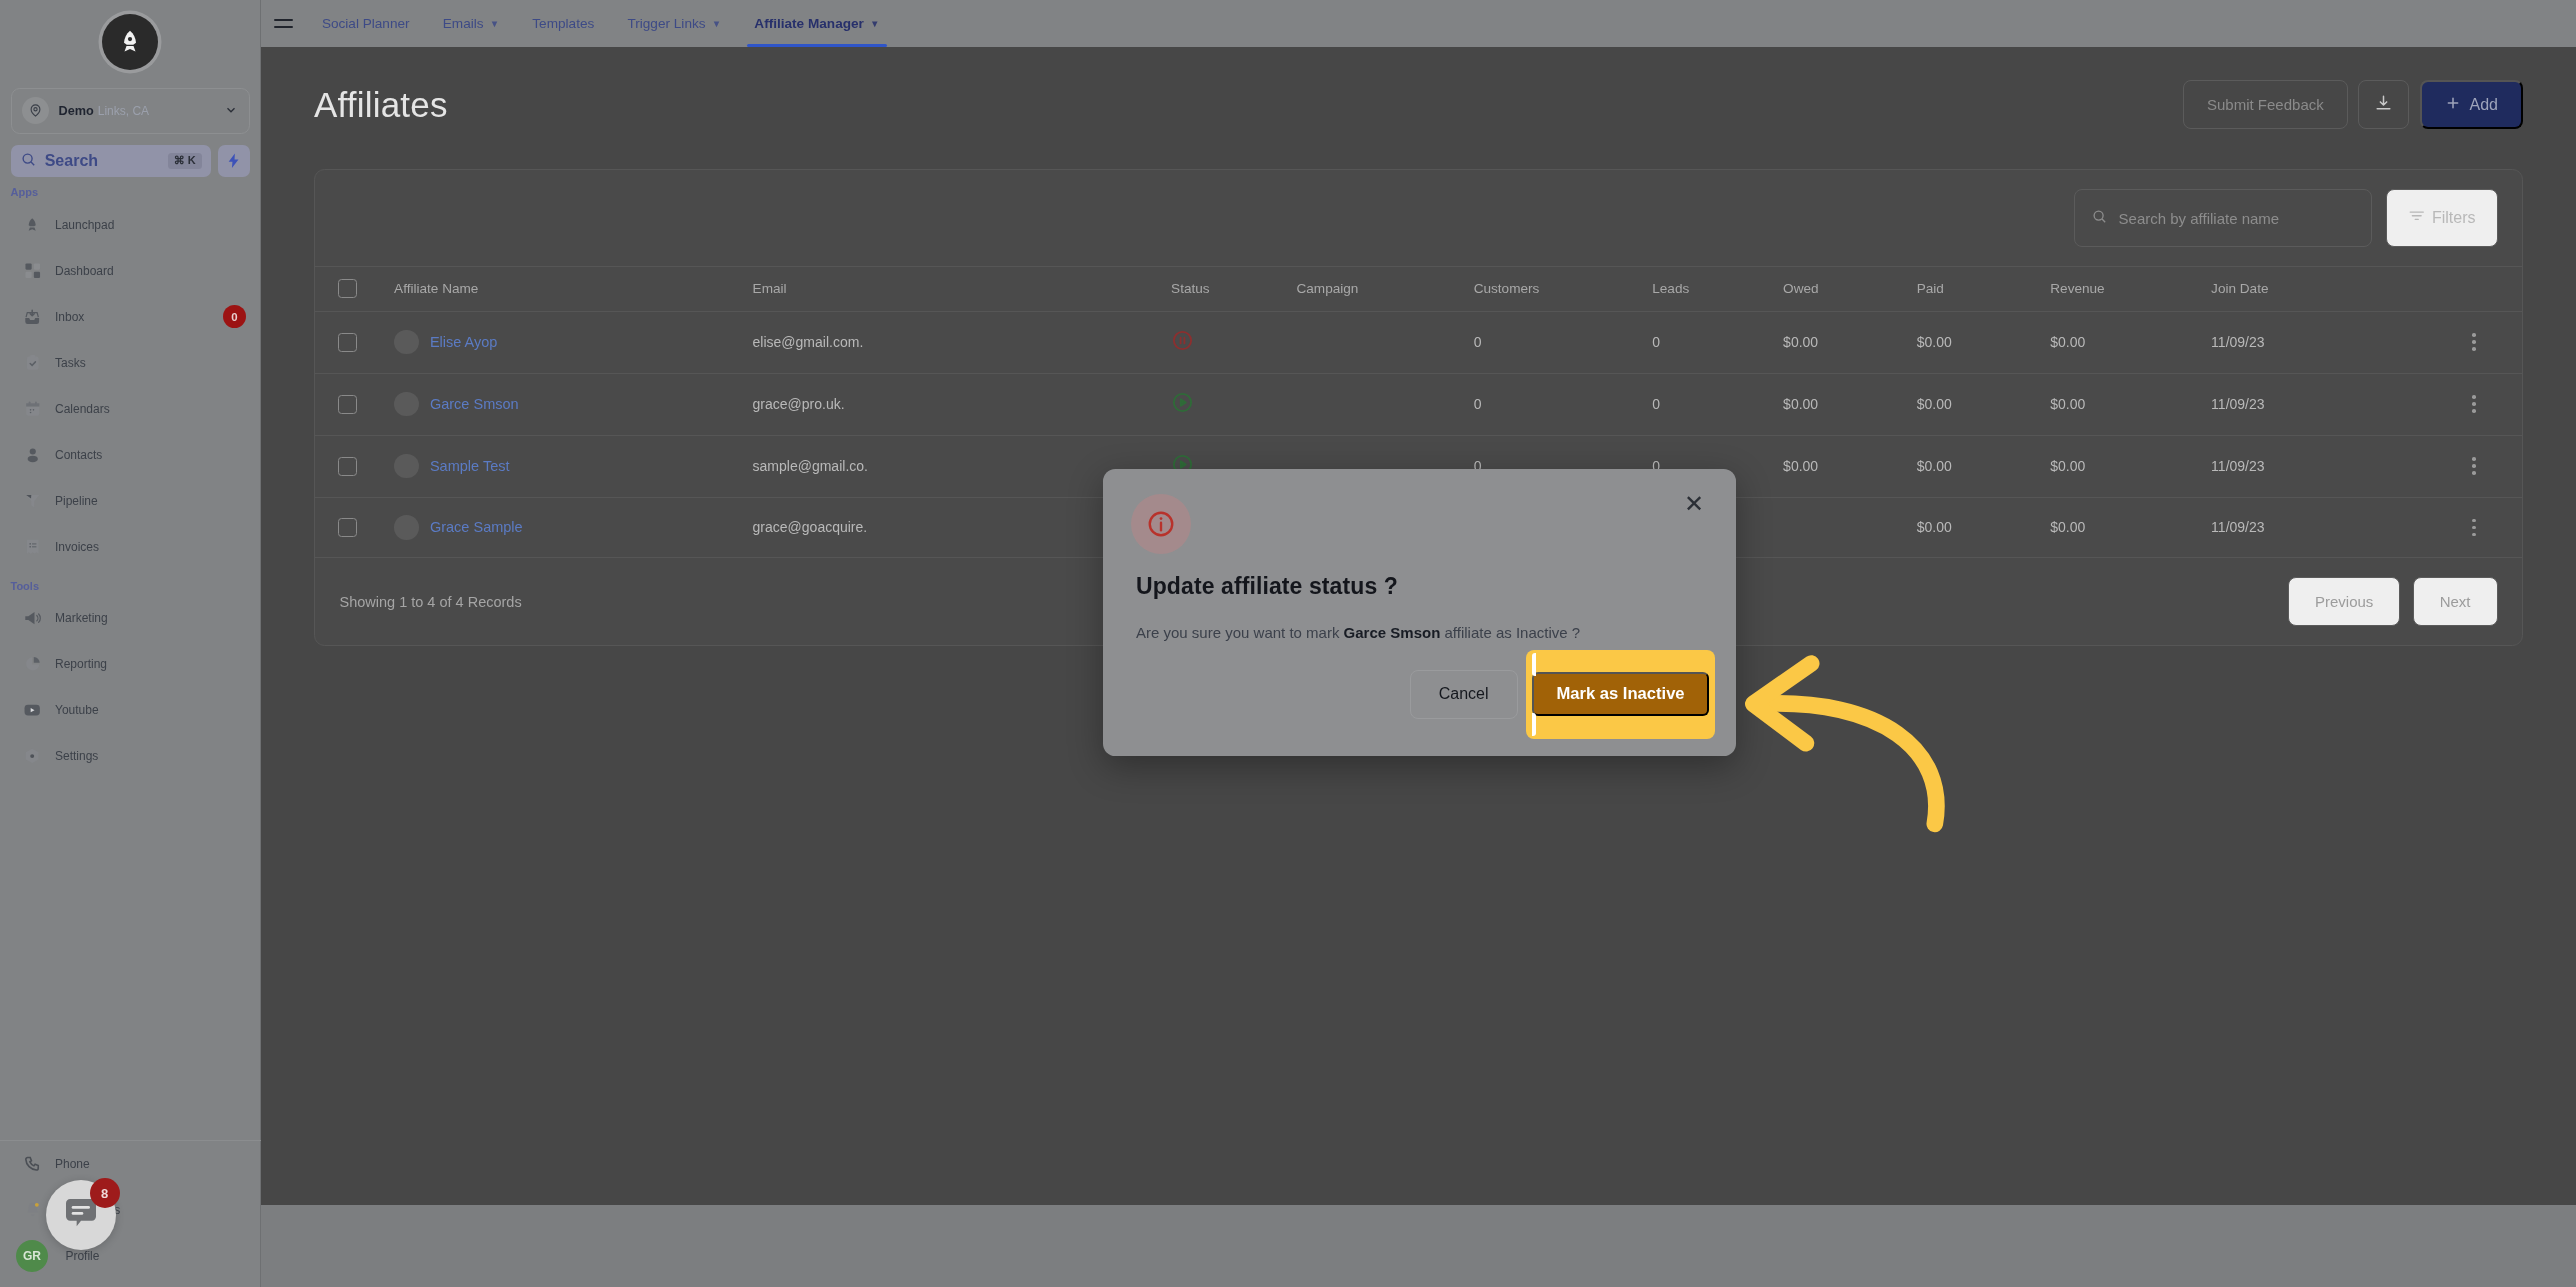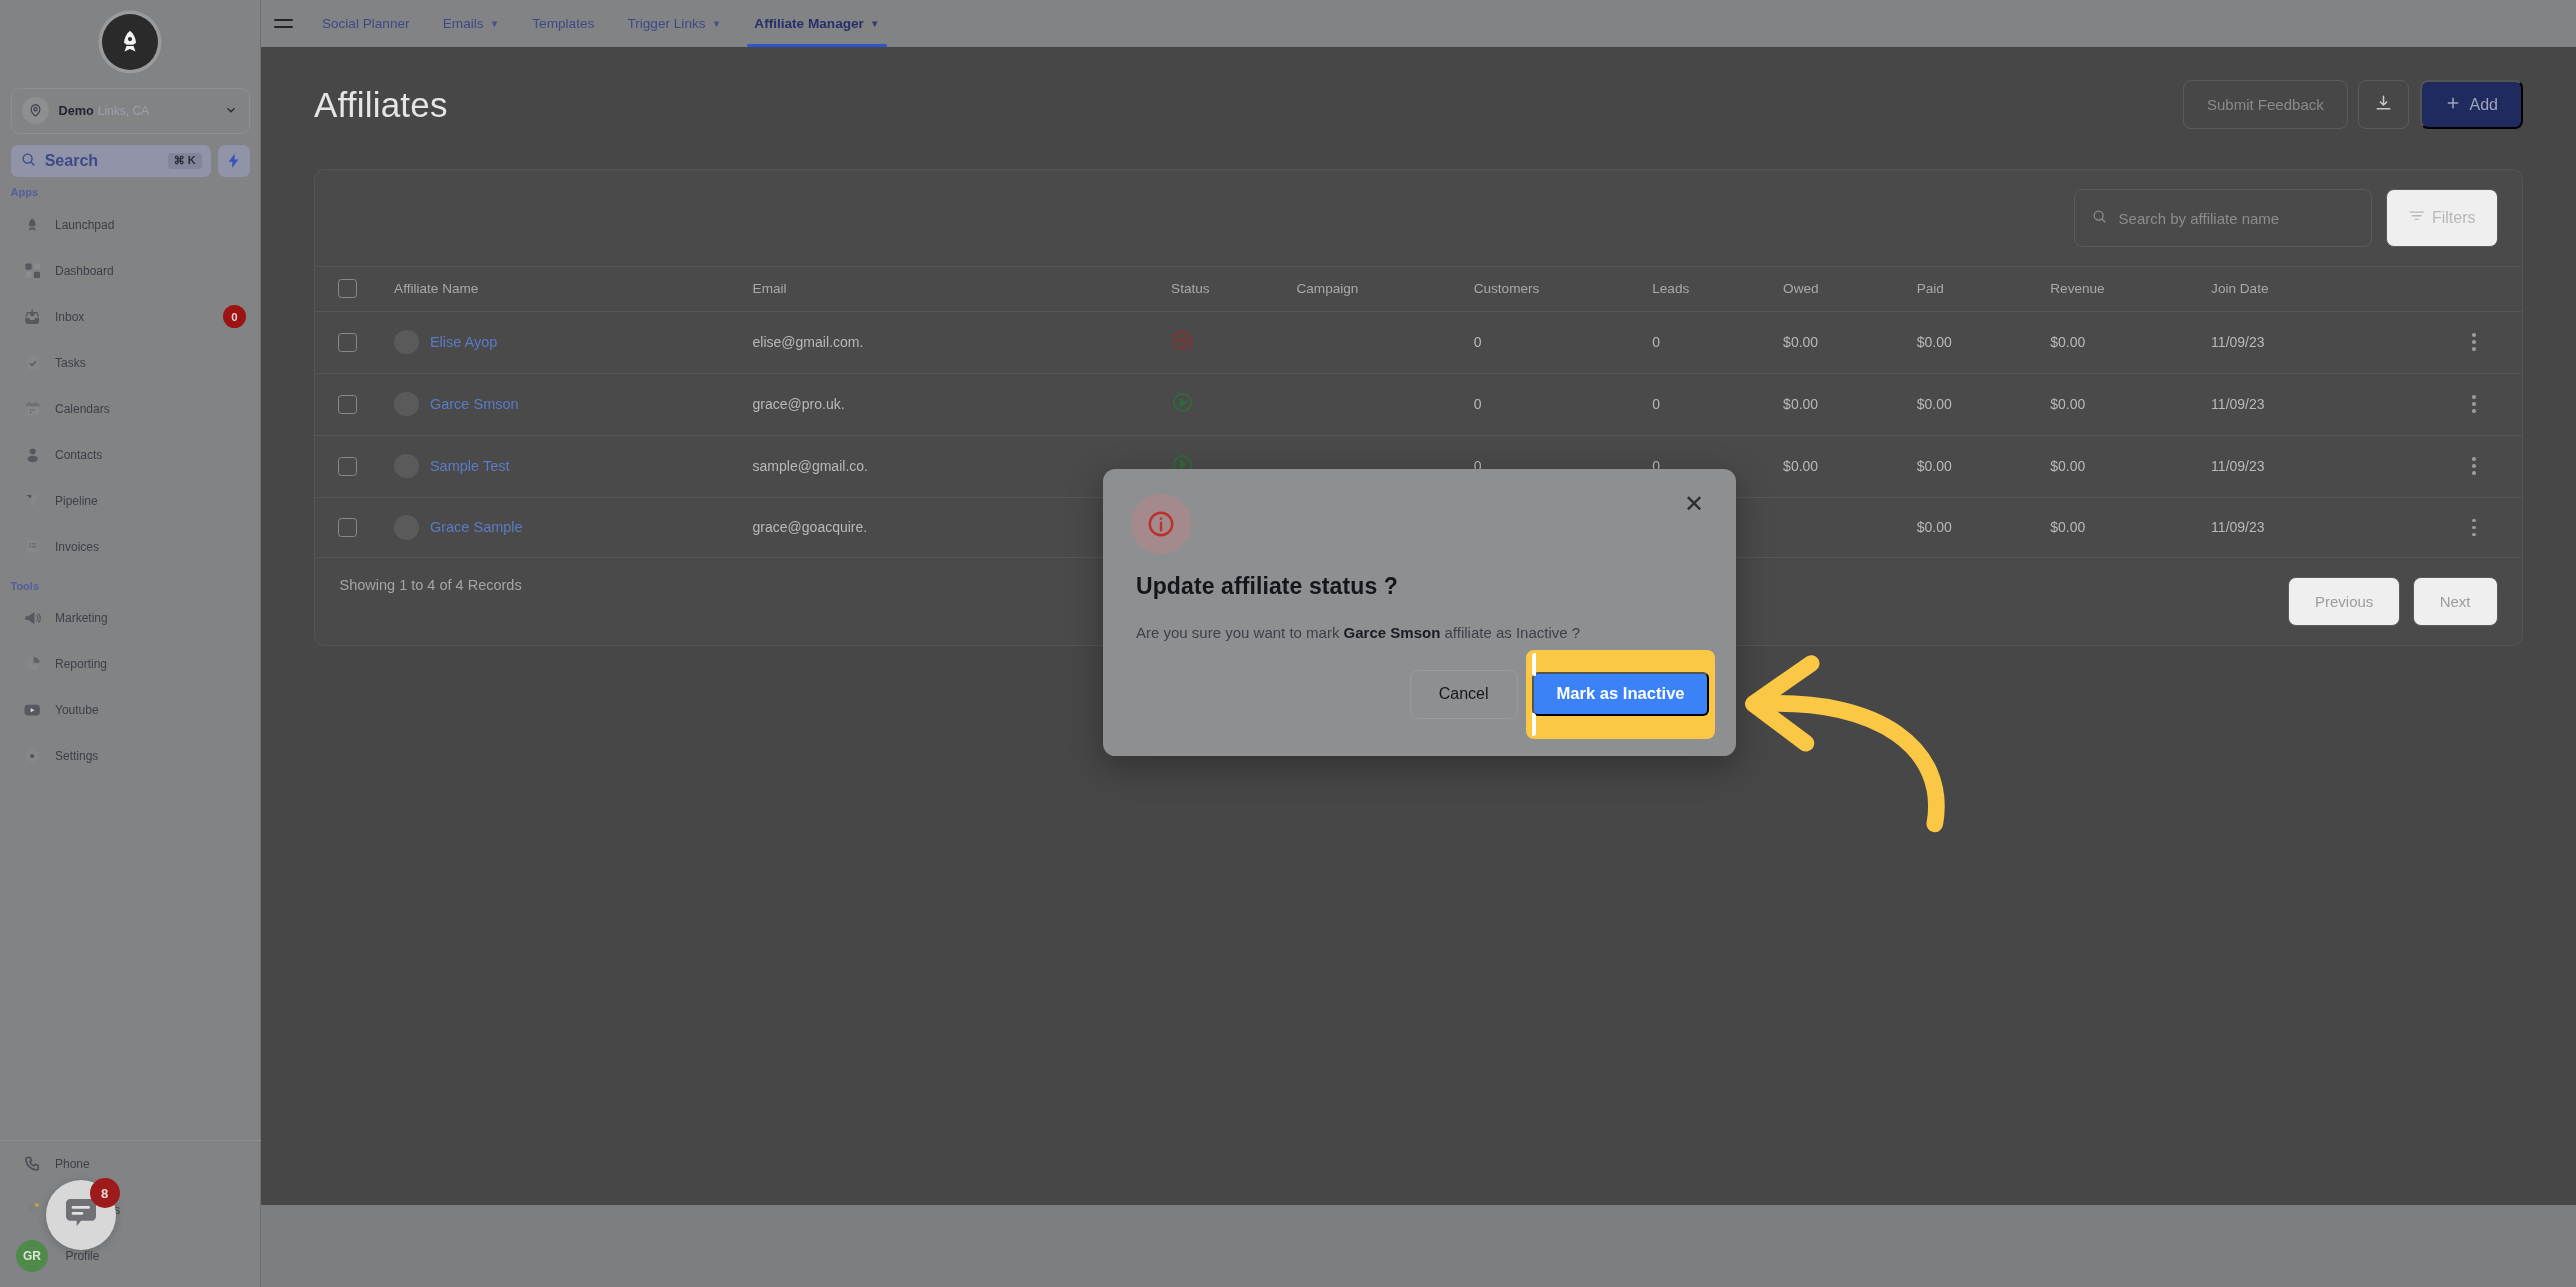--- a/index.html
+++ b/index.html
@@ -176,21 +176,21 @@
   .col-menu { width: 70px; }
 
   .chkbox { width: 19px; height: 19px; border: 0.9px solid #8a8a8a; border-radius: 3.5px; display: block; }
   .name-cell { display: flex; align-items: center; gap: 11.4px; }
   .row-avatar { width: 24.5px; height: 24.5px; border-radius: 50%; background: #5a5a5a; flex: 0 0 auto; }
   .name-link { color: #5b7bc4; font-size: 14.5px; }
   .dots { display: flex; flex-direction: column; gap: 3.5px; align-items: center; }
   .dots i { width: 3.5px; height: 3.5px; border-radius: 50%; background: #9a9a9a; display: block; }
 
   .card-foot {
-    display: flex; align-items: flex-start; padding: 19px 24.5px;
+    display: flex; align-items: center; padding: 19px 24.5px;
     border-top: 0.9px solid #565656;
   }
   .records { font-size: 14.5px; color: #a5a5a5; }
   .pager { margin-left: auto; display: flex; gap: 12.3px; }
   .pg-btn {
     height: 49px; padding: 0 26px; border: 0.9px solid #5b5b5b; border-radius: 8px;
     display: flex; align-items: center; color: #9c9c9c; font-size: 15px;
   }
 
   
@@ -217,21 +217,21 @@
     height: 49px; padding: 0 28px; border: 0.9px solid #9a9b9d; border-radius: 8px;
     background: transparent; color: #15181e; font-size: 16px;
     display: flex; align-items: center;
   }
   .highlight-wrap {
     background: #fbc846; border-radius: 8px; padding: 6.1px;
     margin-left: 5.3px; margin-right: 5.3px;
   }
   .highlight-inner { background: #ffffff; border-radius: 6.1px; padding: 3.5px; }
   .btn-mark {
-    height: 44px; padding: 0 22px; border-radius: 6.1px; background: #3b82f6;
+    height: 44px; padding: 0 22px; border-radius: 6.1px; background: #a16207;
     color: #ffffff; font-size: 16.6px; font-weight: 700;
     display: flex; align-items: center;
   }
 
   
   #arrow-annotation {
     position: absolute; left: 1713px; top: 644px; width: 263px; height: 202px;
     z-index: 80; pointer-events: none;
   }
 

